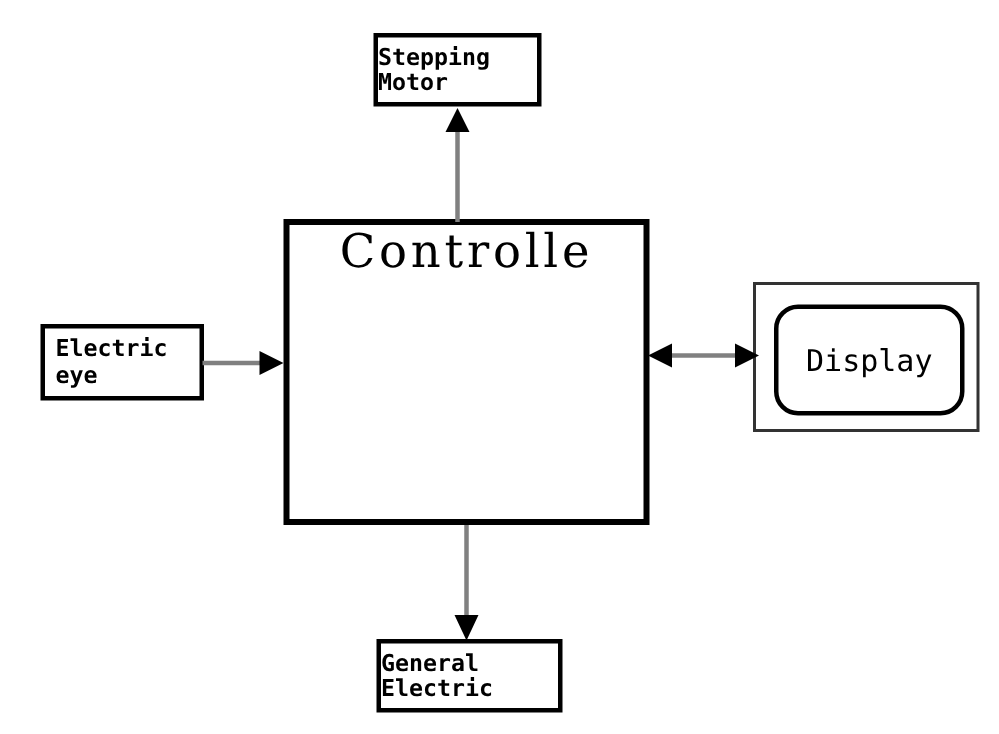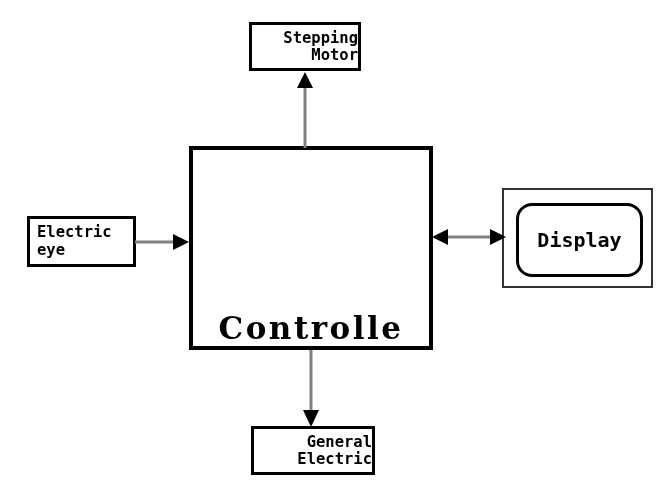--- a/index.html
+++ b/index.html
@@ -16,21 +16,21 @@
     width: 666px;
     height: 489px;
     background: #ffffff;
     overflow: hidden;
   }
   .node {
     position: absolute;
     background: #ffffff;
     box-sizing: border-box;
     display: flex;
-    align-items: flex-end;
+    align-items: flex-start;
     justify-content: center;
     color: #000000;
   }
 
   
   #stepping-motor {
     left: 249px;
     top: 22px;
     width: 112px;
     height: 49px;
@@ -73,21 +73,20 @@
     width: 244px;
     height: 204px;
     border: 4px solid #000000;
   }
   #controller .label {
     font-family: "DejaVu Serif", serif;
     font-size: 31px;
     letter-spacing: 2.5px;
     color: #000000;
     white-space: pre;
-    font-weight: bold;
   }
 
   
   #general-electric {
     left: 251px;
     top: 426px;
     width: 124px;
     height: 49px;
     border: 3px solid #000000;
     flex-direction: column;
@@ -121,21 +120,21 @@
     border-radius: 16px;
     background: #ffffff;
     box-sizing: border-box;
     display: flex;
     align-items: center;
     justify-content: center;
   }
   #display-inner .label {
     font-family: "DejaVu Sans Mono", monospace;
     font-size: 20px;
-    font-weight: bold;
+    font-weight: normal;
     color: #000000;
     white-space: pre;
   }
 
   
   .conn {
     position: absolute;
   }
   .conn svg {
     display: block;

